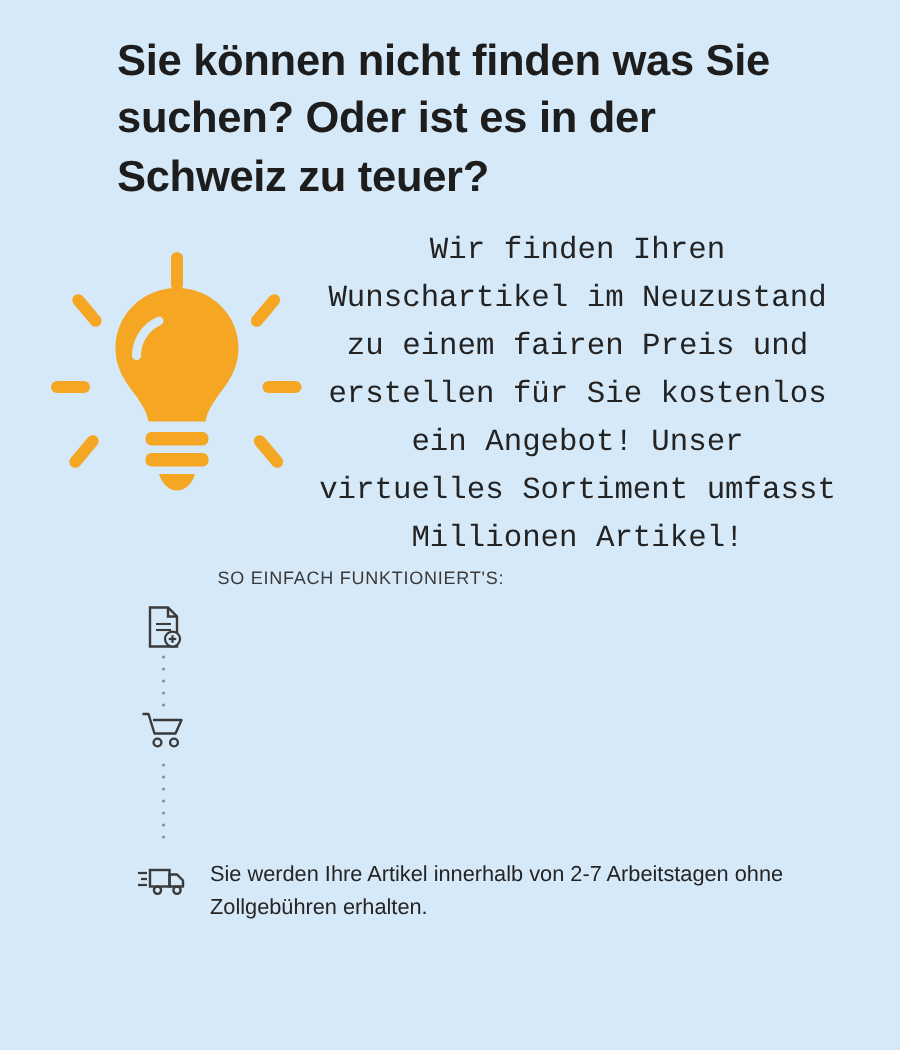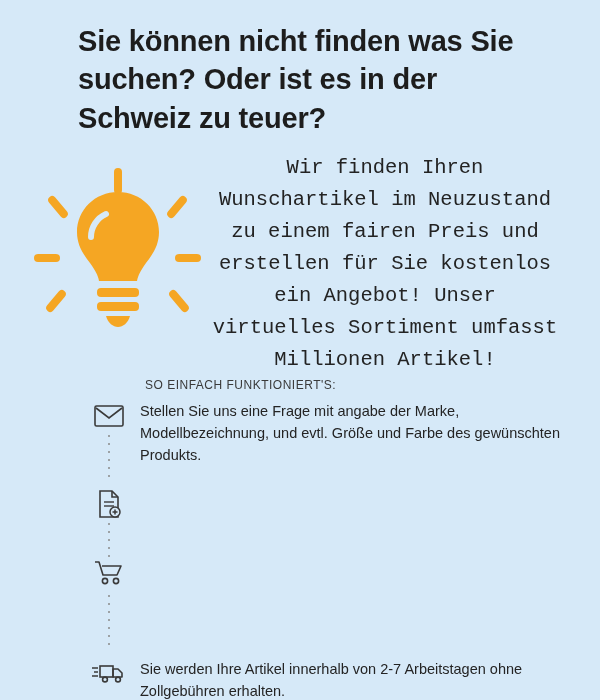--- a/index.html
+++ b/index.html
@@ -145,37 +145,20 @@
         </g>
       </svg>
     </div>
     <div class="intro-text">Wir finden Ihren Wunschartikel im Neuzustand zu einem fairen Preis und erstellen für Sie kostenlos ein Angebot!  Unser virtuelles Sortiment umfasst Millionen Artikel!</div>
   </div>
 
   <div class="steps-heading">SO EINFACH FUNKTIONIERT'S:</div>
 
   <div class="steps">
 
-    <div class="step" style="min-height:72px">
-      <div class="step-icon">
-        <svg width="30" height="24" viewBox="0 0 30 24">
-          <rect x="1" y="2" width="28" height="20" rx="1.5" fill="none" stroke="#3a3a3a" stroke-width="1.6"></rect>
-          <path d="M2 4l13 10L28 4" fill="none" stroke="#3a3a3a" stroke-width="1.6"></path>
-        </svg>
-      </div>
-      <div class="step-text">Stellen Sie uns eine Frage mit angabe der Marke, Modellbezeichnung, und evtl. Größe und Farbe des gewünschten Produkts.</div>
-      <div class="dots" style="top:32px">
-        <i></i>
-          <i></i>
-          <i></i>
-          <i></i>
-          <i></i>
-          <i></i>
-      </div>
-    </div>
 
     <div class="step" style="min-height:56px">
       <div class="step-icon">
         <svg width="26" height="28" viewBox="0 0 26 28">
           <path d="M4 1h12l6 6v20H4z" fill="none" stroke="#3a3a3a" stroke-width="1.6"></path>
           <path d="M16 1v6h6" fill="none" stroke="#3a3a3a" stroke-width="1.6"></path>
           <line x1="8" y1="12" x2="18" y2="12" stroke="#3a3a3a" stroke-width="1.4"></line>
           <line x1="8" y1="16" x2="18" y2="16" stroke="#3a3a3a" stroke-width="1.4"></line>
           <circle cx="19" cy="22" r="5" fill="#d6e9f8" stroke="#3a3a3a" stroke-width="1.5"></circle>
           <line x1="19" y1="19.5" x2="19" y2="24.5" stroke="#3a3a3a" stroke-width="1.5"></line>

